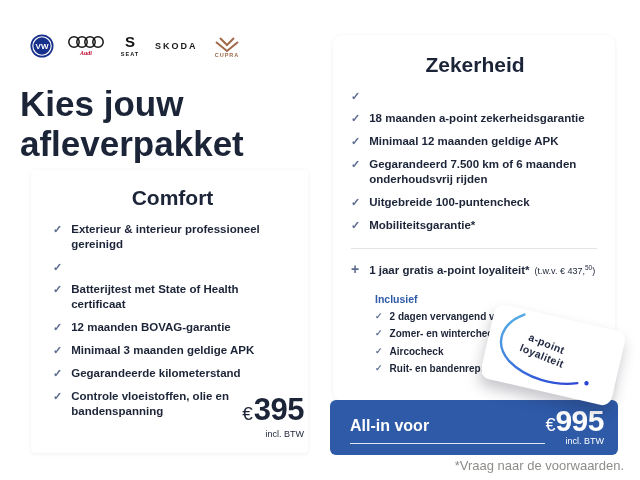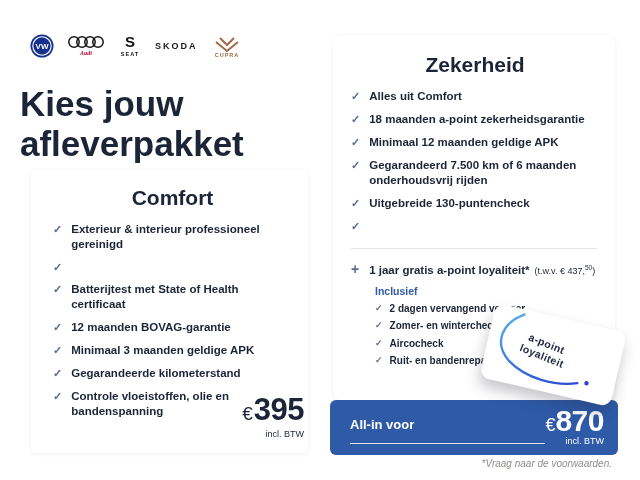--- a/index.html
+++ b/index.html
@@ -36,43 +36,43 @@
   .zbody{position:absolute;left:3px;right:3px;top:0;bottom:54px;background:#fff;border-radius:10px;
          box-shadow:0 1px 4px rgba(40,40,60,.07);box-sizing:border-box;padding:18px 16px 0 18px;}
   .badge{position:absolute;top:6px;right:10px;background:#F09A2E;color:#fff;font-size:9.5px;
          font-weight:bold;letter-spacing:.5px;padding:4px 9px;border-radius:4px;}
   .divider{border:0;border-top:1px solid #E4E4E8;margin:15px 2px 13px 0;}
   .loyalty-row{display:flex;align-items:baseline;}
   .plus{color:#5C6C8F;font-size:14px;font-weight:bold;margin-right:10px;line-height:1;}
   .loyalty-label{font-size:11.5px;font-weight:bold;color:#1C2438;}
   .loyalty-val{font-size:9px;color:#1C2438;margin-left:5px;white-space:nowrap;}
   .loyalty-val sup{font-size:6.5px;}
-  .inclusief{margin:9px 0 0 24px;}
+  .inclusief{margin:17px 0 0 24px;}
   .inclusief-label{color:#2E5AA8;font-size:10.5px;font-weight:bold;margin-bottom:6px;}
   ul.subchecks{list-style:none;margin:0;padding:0;display:flex;flex-direction:column;gap:5px;}
   ul.subchecks li{display:flex;align-items:flex-start;font-size:10px;line-height:1.25;font-weight:600;color:#1C2438;}
   ul.subchecks .chk{font-size:9px;margin-right:7px;}
 
   
   .loyalty-visual{position:absolute;right:-2px;top:282px;width:134px;height:76px;background:#fff;
         border-radius:10px;transform:rotate(13deg);box-shadow:0 8px 14px rgba(30,30,50,.25);z-index:3;}
   .loyalty-visual svg{position:absolute;left:0;top:0;}
   .lv-text{position:absolute;left:34px;top:22px;transform:rotate(9deg);text-align:center;
            color:#232B45;font-weight:bold;font-size:10.5px;line-height:1.25;letter-spacing:.4px;}
 
   
   .zfooter{position:absolute;left:0;right:0;bottom:0;height:55px;background:#2E5AA8;border-radius:6px;color:#fff;}
-  .zf-label{position:absolute;left:20px;top:17px;font-size:13px;font-weight:600;}
+  .zf-label{position:absolute;left:20px;top:17px;font-size:16px;font-weight:600;}
   .zf-line{position:absolute;left:20px;bottom:11px;width:195px;height:1px;background:rgba(255,255,255,.85);}
   .zf-price{position:absolute;right:14px;top:4px;text-align:right;}
   .zf-cur{font-size:18px;font-weight:400;color:#fff;}
   .zf-amt{font-size:30px;font-weight:bold;color:#fff;letter-spacing:-.5px;}
   .zf-vat{font-size:9px;color:#fff;margin-top:-2px;}
 
-  .footnote{position:absolute;right:28px;top:458px;font-size:10px;color:#8F8D89;font-style:italic;}
+  .footnote{position:absolute;right:16px;top:458px;font-size:13px;color:#8F8D89;}
 </style>
 </head>
 <body>
 
 <div class="stage">
 
   <div class="brands">
     <div class="brand">
       <svg width="24" height="24" viewBox="0 0 24 24">
         <circle cx="12" cy="12" r="11.5" fill="#17308C"></circle>
@@ -149,40 +149,40 @@
       <div class="vat">incl. BTW</div>
     </div>
   </section>
 
   <section class="zcard">
     <div class="zbody">
       <h2 class="card-title">Zekerheid</h2>
       <ul class="checks">
         <li>
             <span class="chk">✓</span>
-            <span>Alles uit Comfort</span>
           </li>
         <li>
             <span class="chk">✓</span>
             <span>18 maanden a-point zekerheidsgarantie</span>
           </li>
         <li>
             <span class="chk">✓</span>
             <span>Minimaal 12 maanden geldige APK</span>
           </li>
         <li>
             <span class="chk">✓</span>
             <span>Gegarandeerd 7.500 km of 6 maanden onderhoudsvrij rijden</span>
           </li>
         <li>
             <span class="chk">✓</span>
-            <span>Uitgebreide 130-puntencheck</span>
-          </li>
-        <li>
-            <span class="chk">✓</span>
+            <span>Uitgebreide 100-puntencheck</span>
+          </li>
+        <li>
+            <span class="chk">✓</span>
+            <span>Mobiliteitsgarantie*</span>
           </li>
       </ul>
       <hr class="divider">
       <div class="loyalty-row">
         <span class="plus">+</span>
         <span class="loyalty-label">1 jaar gratis a-point loyaliteit*</span>
         <span class="loyalty-val"><span>(t.w.v. € 437,</span><sup>50</sup><span>)</span></span>
       </div>
       <div class="inclusief">
         <div class="inclusief-label">Inclusief</div>
@@ -221,20 +221,20 @@
       <div class="lv-text">
         <div>a-point</div>
         <div>loyaliteit</div>
       </div>
     </div>
 
     <div class="zfooter">
       <div class="zf-label">All-in voor</div>
       <div class="zf-line"></div>
       <div class="zf-price">
-        <div><span class="zf-cur">€</span><span class="zf-amt">870</span></div>
+        <div><span class="zf-cur">€</span><span class="zf-amt">995</span></div>
         <div class="zf-vat">incl. BTW</div>
       </div>
     </div>
   </section>
 
   <div class="footnote">*Vraag naar de voorwaarden.</div>
 </div>
 
 </body></html>

